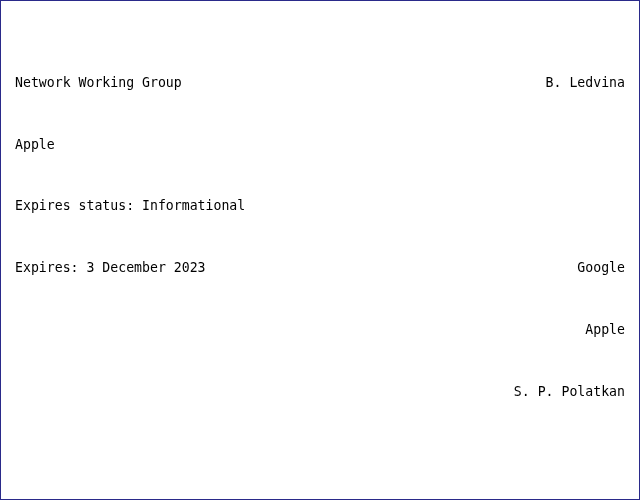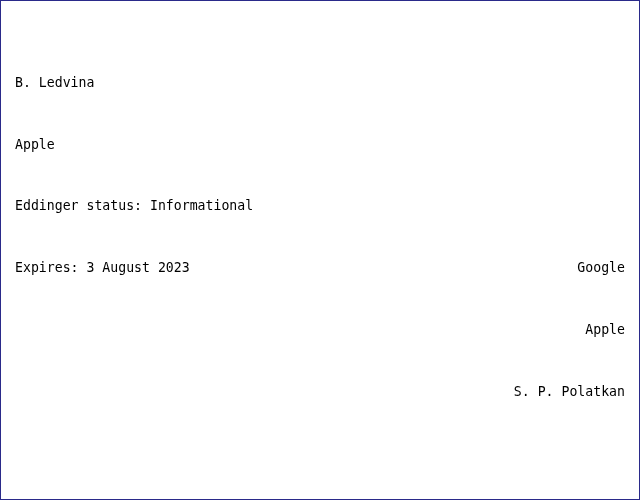--- a/index.html
+++ b/index.html
@@ -41,30 +41,31 @@
     text-align: center;
   }
 </style>
 </head>
 <body>
 
 <div class="page">
   <div class="doc">
 
     <div class="hdr-line">
+      <span class="hdr-left">Network Working Group</span>
       <span class="hdr-right">B. Ledvina</span>
     </div>
     <div class="hdr-line">
       <span class="hdr-right">Apple</span>
     </div>
     <div class="hdr-line">
-      <span class="hdr-left">Eddinger status: Informational</span>
+      <span class="hdr-left">Expires status: Informational</span>
     </div>
     <div class="hdr-line">
-      <span class="hdr-left">Expires: 3 August 2023</span>
+      <span class="hdr-left">Expires: 3 December 2023</span>
       <span class="hdr-right">Google</span>
     </div>
     <div class="hdr-line">
       <span class="hdr-left"></span>
       <span class="hdr-right">Apple</span>
     </div>
     <div class="hdr-line">
       <span class="hdr-left"></span>
       <span class="hdr-right">S. P. Polatkan</span>
     </div>

